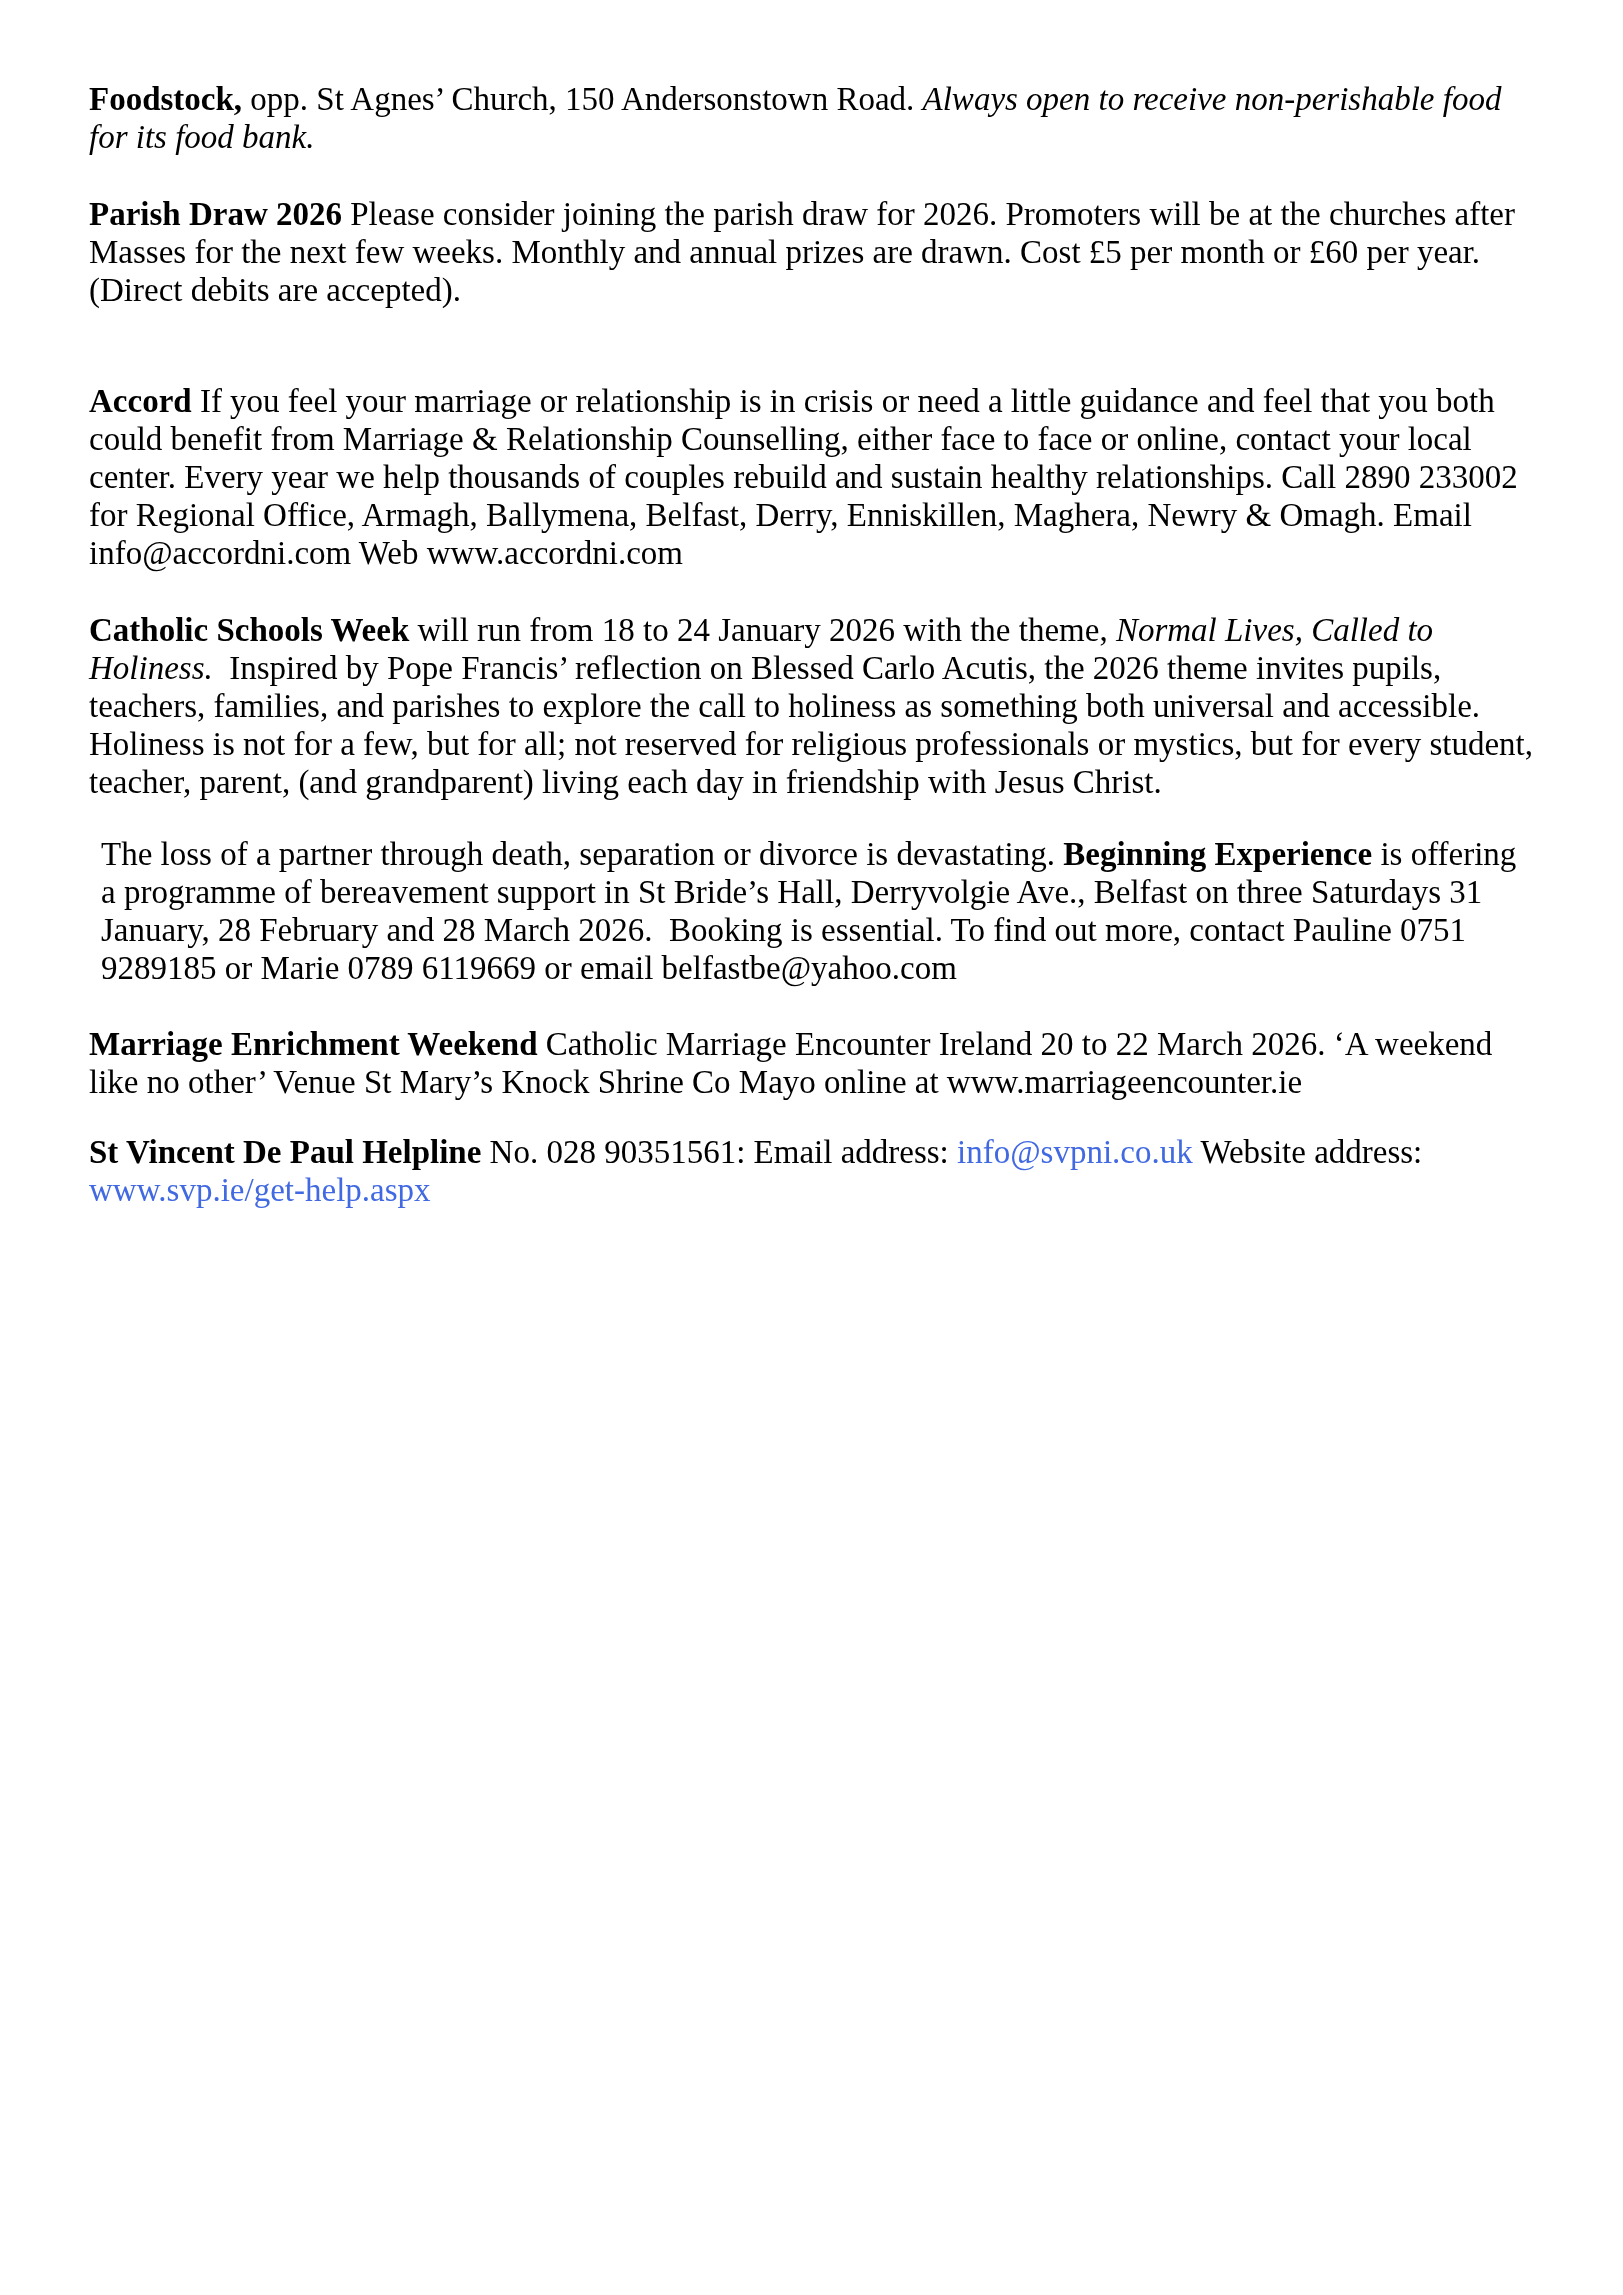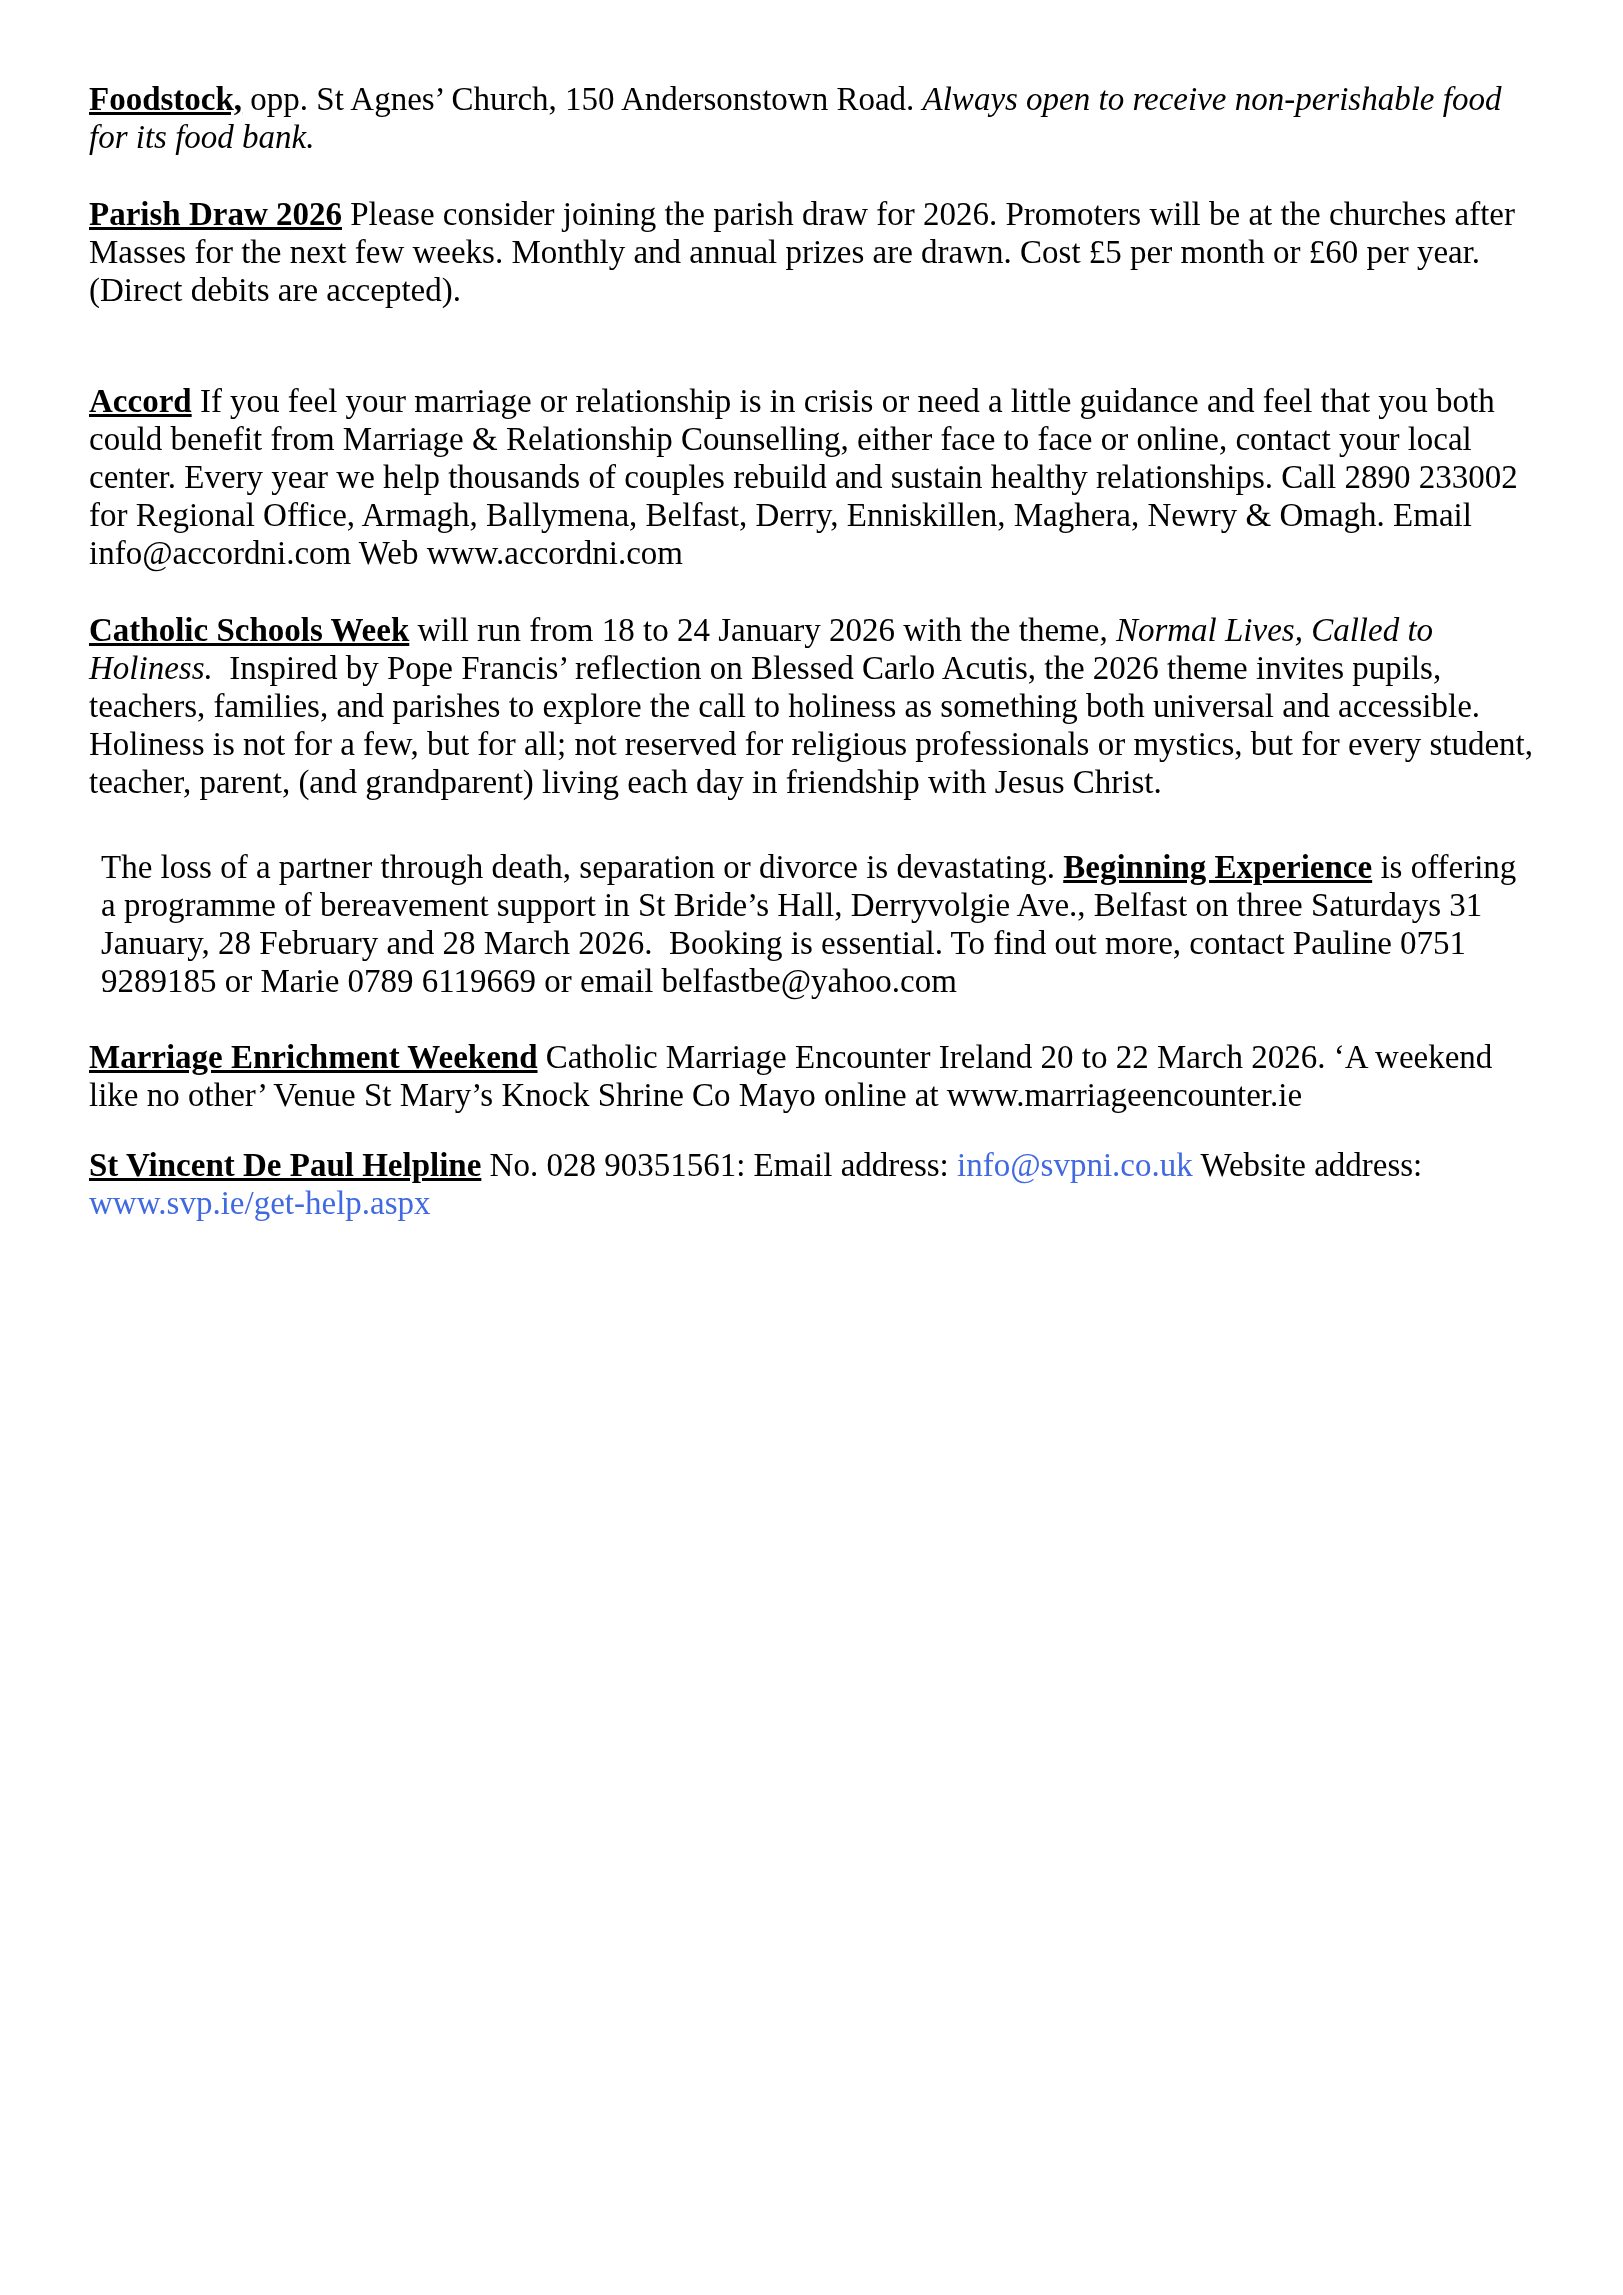--- a/index.html
+++ b/index.html
@@ -19,24 +19,24 @@
     top:80px;
     width:1447px;
     font-size:33px;
     line-height:38px;
     white-space:pre-wrap;
   }
   .content p{margin:0 0 38px 0;}
   .content p:nth-of-type(1){margin-bottom:39px;}
   .content p:nth-of-type(2){margin-bottom:73px;}
   .content p:nth-of-type(3){margin-bottom:39px;margin-top:28px;}
-  .content p:nth-of-type(4){margin-bottom:47px;}
+  .content p:nth-of-type(4){margin-bottom:34px;}
   .content p:nth-of-type(5){margin-bottom:38px;margin-left:12px;}
   .content p:nth-of-type(6){margin-bottom:32px;}
-  .run-bold{font-weight:700;text-decoration:underline;}
+  .run-bold{font-weight:700;}
   .run-italic{font-style:italic;}
   .run-link{cursor:pointer;text-align:right;}
 </style>
 </head>
 <body>
 
 <div class="page">
   <div class="content"><p><span class="run-bold">Foodstock,</span><span class="run-normal"> opp. St Agnes’ Church, 150 Andersonstown Road. </span><span class="run-italic">Always open to receive non-perishable food for its food bank.</span></p><p><span class="run-bold">Parish Draw 2026</span><span class="run-normal"> Please consider joining the parish draw for 2026. Promoters will be at the churches after Masses for the next few weeks. Monthly and annual prizes are drawn. Cost £5 per month or £60 per year. (Direct debits are accepted).</span></p><p><span class="run-bold">Accord</span><span class="run-normal"> If you feel your marriage or relationship is in crisis or need a little guidance and feel that you both could benefit from Marriage &amp; Relationship Counselling, either face to face or online, contact your local center. Every year we help thousands of couples rebuild and sustain healthy relationships. Call 2890 233002 for Regional Office, Armagh, Ballymena, Belfast, Derry, Enniskillen, Maghera, Newry &amp; Omagh. Email info@accordni.com Web www.accordni.com</span></p><p><span class="run-bold">Catholic Schools Week</span><span class="run-normal"> will run from 18 to 24 January 2026 with the theme, </span><span class="run-italic">Normal Lives, Called to Holiness.</span><span class="run-normal">  Inspired by Pope Francis’ reflection on Blessed Carlo Acutis, the 2026 theme invites pupils, teachers, families, and parishes to explore the call to holiness as something both universal and accessible. Holiness is not for a few, but for all; not reserved for religious professionals or mystics, but for every student, teacher, parent, (and grandparent) living each day in friendship with Jesus Christ.</span></p><p><span class="run-normal">The loss of a partner through death, separation or divorce is devastating. </span><span class="run-bold">Beginning Experience</span><span class="run-normal"> is offering a programme of bereavement support in St Bride’s Hall, Derryvolgie Ave., Belfast on three Saturdays 31 January, 28 February and 28 March 2026.  Booking is essential. To find out more, contact Pauline 0751 9289185 or Marie 0789 6119669 or email belfastbe@yahoo.com</span></p><p><span class="run-bold">Marriage Enrichment Weekend</span><span class="run-normal"> Catholic Marriage Encounter Ireland 20 to 22 March 2026. ‘A weekend like no other’ Venue St Mary’s Knock Shrine Co Mayo online at www.marriageencounter.ie</span></p><p><span class="run-bold">St Vincent De Paul Helpline</span><span class="run-normal"> No. 028 90351561: Email address: </span><span class="run-link" style="color: rgb(65, 105, 225);">info@svpni.co.uk</span><span class="run-normal"> Website address: </span><span class="run-link" style="color: rgb(65, 105, 225);">www.svp.ie/get-help.aspx</span></p></div>
 </div>
 

